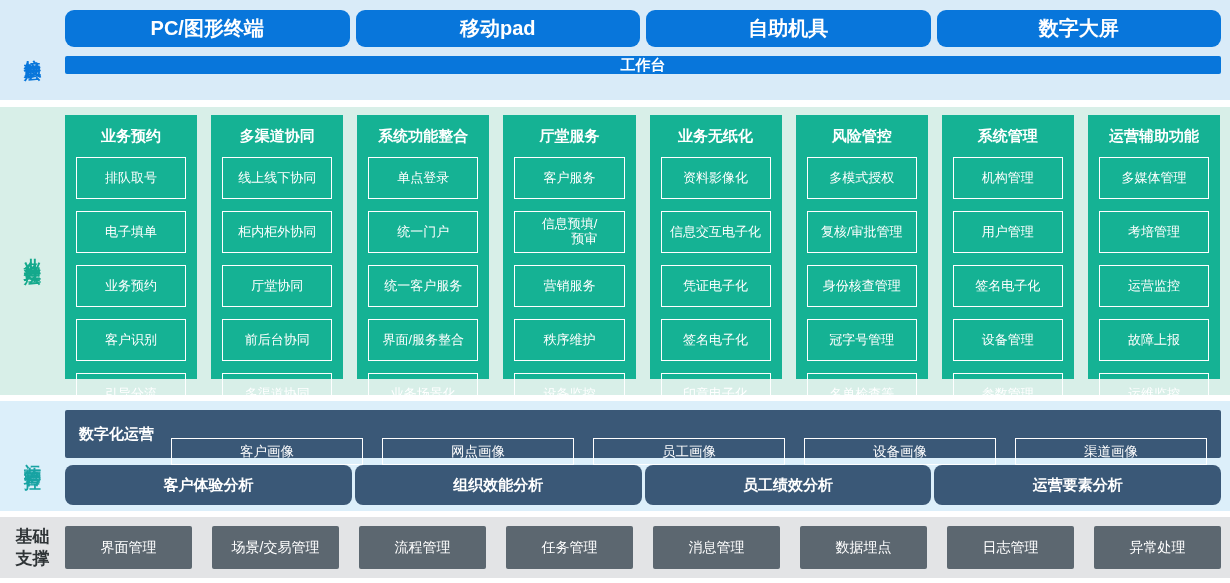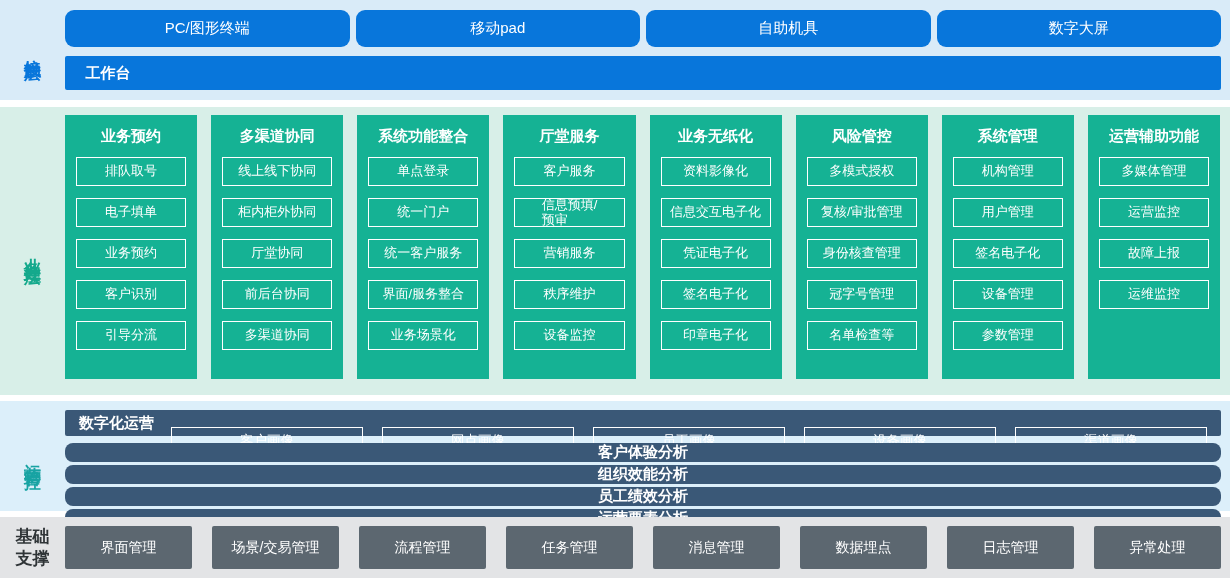--- a/index.html
+++ b/index.html
@@ -23,46 +23,46 @@
   .lbl-blue{color:var(--accent-blue);}
   .lbl-teal{color:var(--teal-label);}
   .lbl-cyan{color:var(--ops-label);}
   .lbl-dark{color:var(--dark-label);}
 
   .content{flex:1;padding:10px 9px 0 0;}
 
   
   .terminal-row{display:flex;gap:6px;}
   .btn-terminal{flex:1;height:37px;background:var(--accent-blue);border-radius:9px;
-    color:#fff;font-weight:normal;font-size:15px;display:flex;align-items:center;justify-content:center;}
-  .workbench{margin-top:9px;height:34px;background:var(--accent-blue);display:flex;
-    align-items:center;padding:0 12px;gap:14px;border-radius:2px;}
+    color:#fff;font-weight:bold;font-size:20px;display:flex;align-items:center;justify-content:center;}
+  .workbench{margin-top:9px;height:18px;background:var(--accent-blue);display:flex;
+    align-items:center;padding:0 12px;gap:14px;border-radius:2px;flex-direction:column;}
   .wb-label{color:#fff;font-weight:bold;font-size:15px;flex:0 0 62px;text-align:center;}
   .wb-items{flex:1;display:flex;gap:13px;}
   .btn-outline{border:1px solid #fff;color:#fff;display:flex;align-items:center;
     justify-content:center;font-size:13.5px;}
   .wb-items .btn-outline{flex:1;height:25px;}
 
   
   .l-business .content{padding:8px 10px 0 0;}
   .columns{display:flex;gap:14px;height:264px;}
   .biz-col{flex:1;background:var(--teal);padding:0 11px;}
   .col-title{height:42px;display:flex;align-items:center;justify-content:center;
     color:#fff;font-weight:bold;font-size:15px;white-space:nowrap;}
-  .col-items .btn-outline{height:29px;margin-bottom:12px;font-size:13px;
-    white-space:pre-line;text-align:left;line-height:1.15;}
+  .col-items .btn-outline{height:42px;margin-bottom:12px;font-size:13px;
+    white-space:pre-line;text-align:right;line-height:1.15;}
 
   
   .l-ops .content{padding:9px 9px 0 0;}
-  .ops-bar{height:26px;background:var(--slate);display:flex;align-items:center;
+  .ops-bar{height:48px;background:var(--slate);display:flex;align-items:center;
     padding:0 14px;gap:17px;border-radius:2px;}
   .ops-label{color:#fff;font-weight:bold;font-size:15px;white-space:nowrap;}
   .ops-items{flex:1;display:flex;gap:19px;}
   .ops-items .btn-outline{flex:1;height:27px;font-size:13.5px;margin-top:35px;}
-  .ops-analysis{margin-top:7px;display:flex;gap:3px;flex-direction:column;}
+  .ops-analysis{margin-top:7px;display:flex;gap:3px;}
   .btn-analysis{flex:1;height:40px;background:var(--slate);border-radius:8px;color:#fff;
     font-weight:bold;font-size:15px;display:flex;align-items:center;justify-content:center;}
 
   
   .l-found .content{display:flex;gap:20px;align-items:center;padding:0 9px 0 0;}
   .btn-gray{flex:1;height:43px;background:var(--gray);color:#fff;font-size:14px;
     display:flex;align-items:center;justify-content:center;border-radius:2px;}
 </style>
 </head>
 <body>
@@ -205,20 +205,21 @@
                 <div class="btn-outline">参数管理</div>
               </div>
           </div>
 
           <div class="biz-col">
             <div class="col-title">运营辅助功能</div>
             <div class="col-items">
 
                 <div class="btn-outline">多媒体管理</div>
 
+                <div class="btn-outline">考培管理</div>
 
                 <div class="btn-outline">运营监控</div>
 
                 <div class="btn-outline">故障上报</div>
 
                 <div class="btn-outline">运维监控</div>
               </div>
           </div>
         </div>
     </div>

